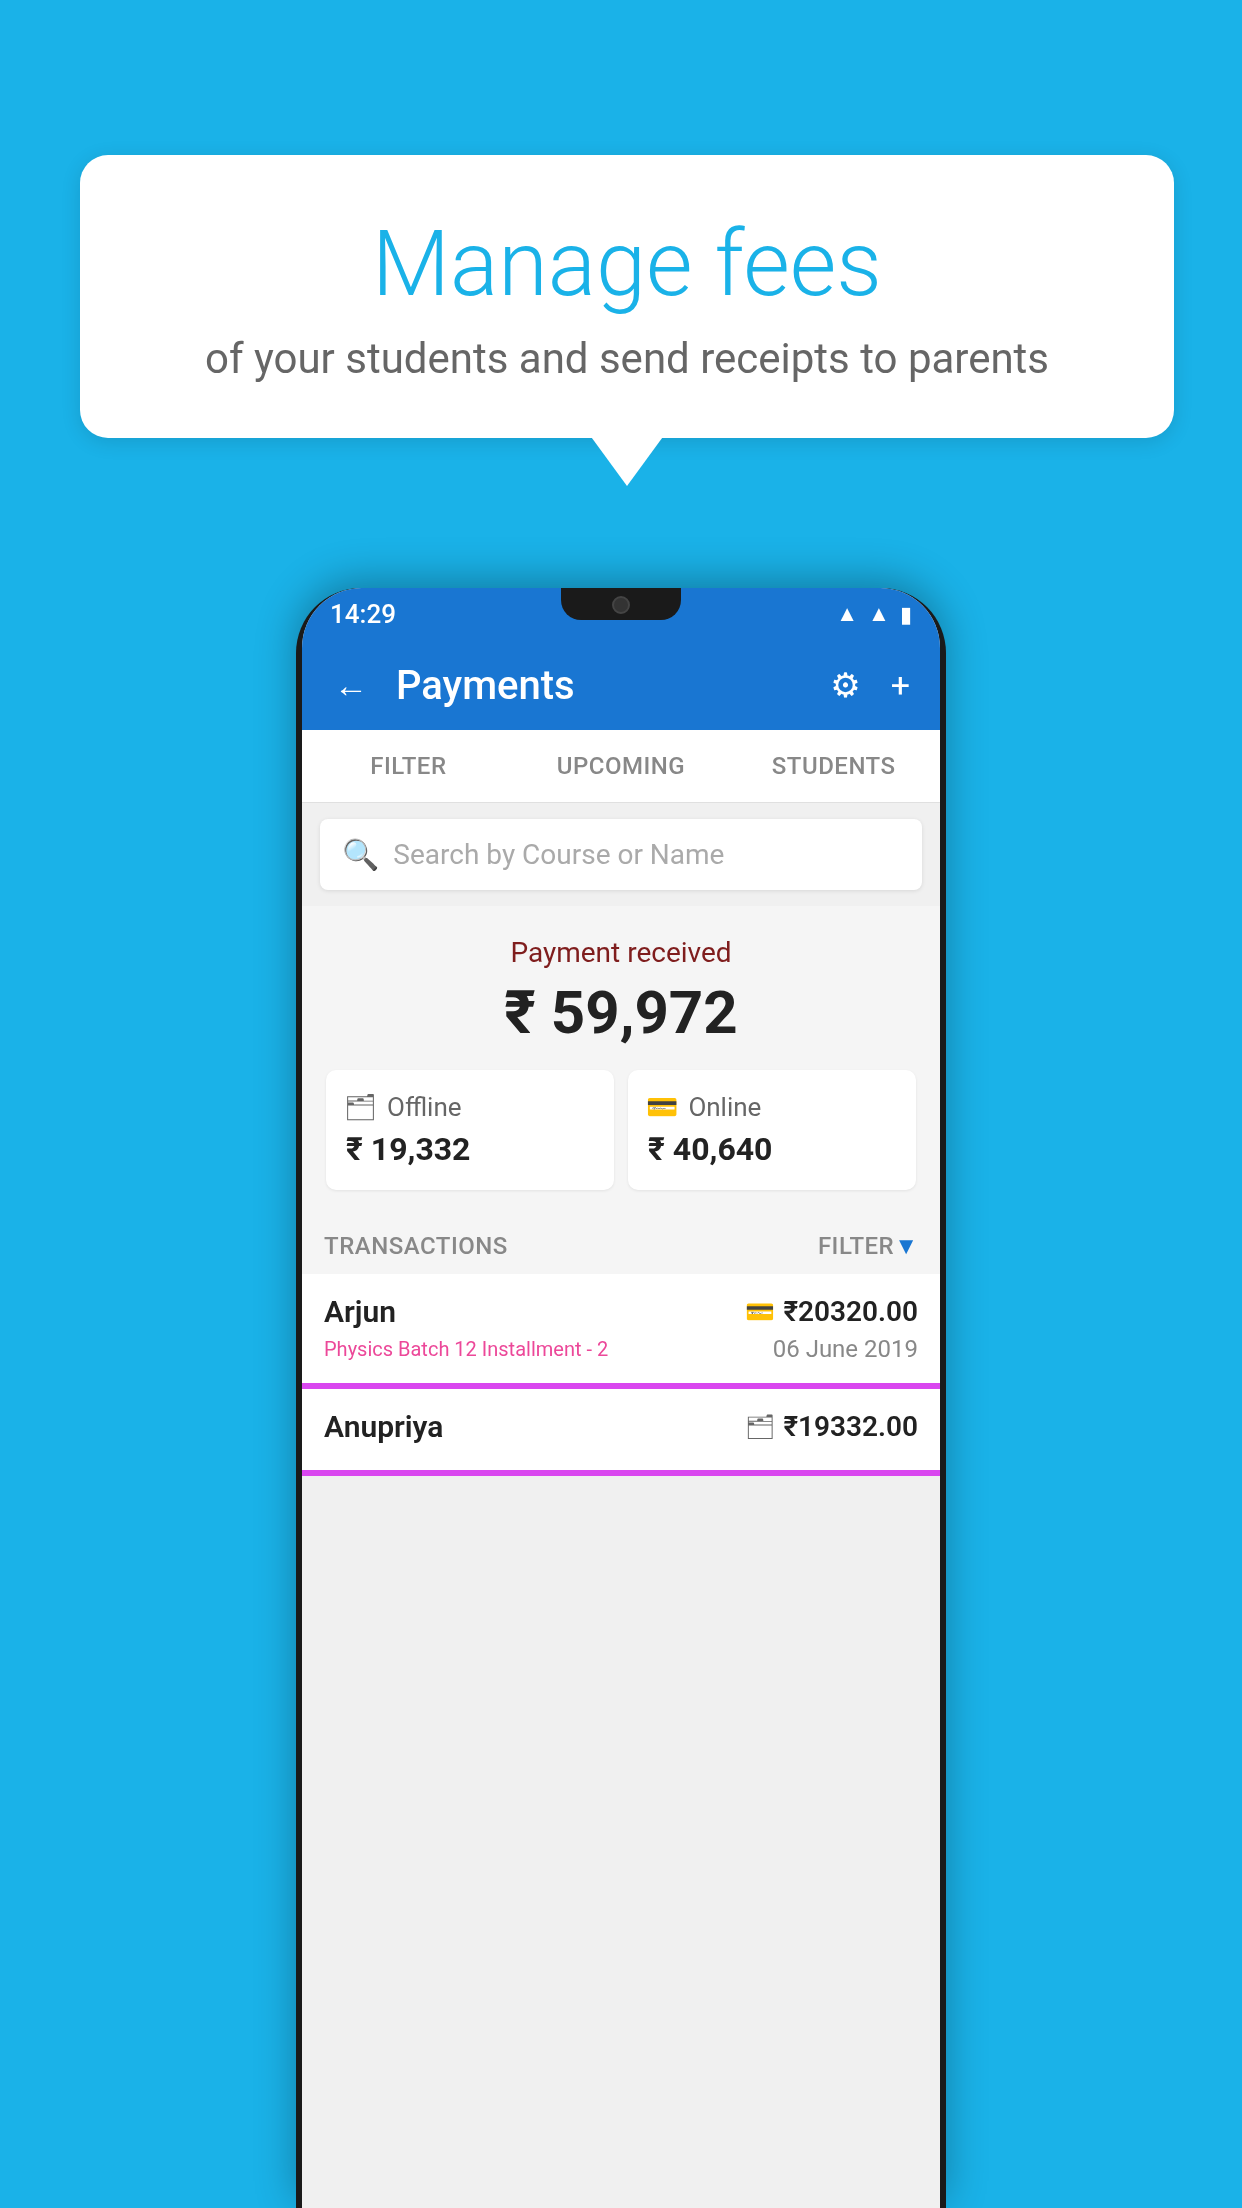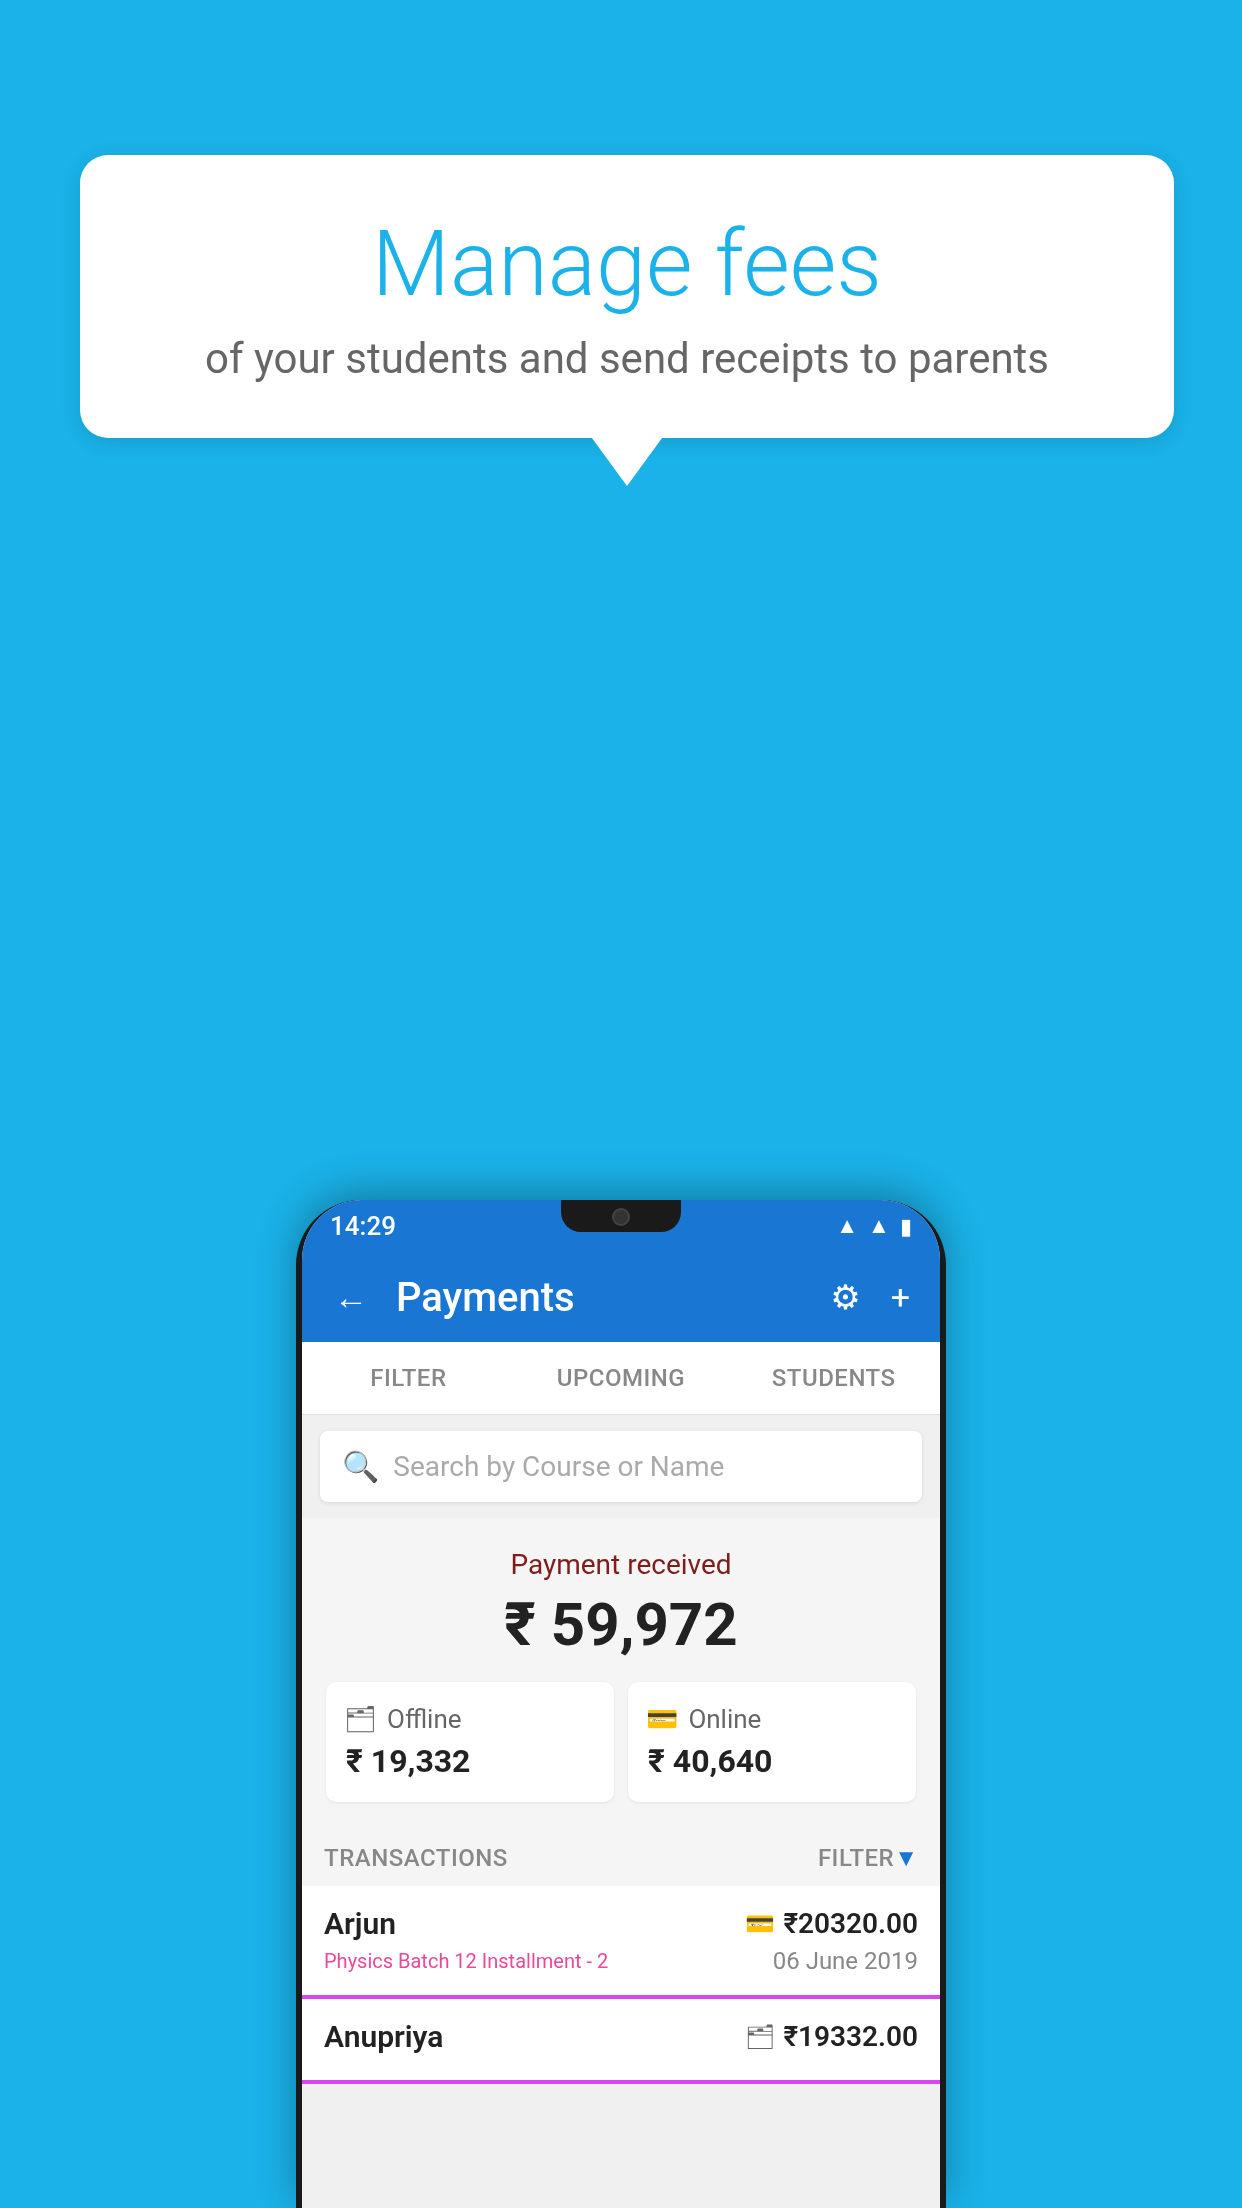--- a/index.html
+++ b/index.html
@@ -53,21 +53,21 @@
       font-weight: 400;
     }
 
     
     .phone-frame {
       position: absolute;
       bottom: 0;
       left: 50%;
       transform: translateX(-50%);
       width: 650px;
-      height: 1008px;
+      height: 1620px;
       background: #1a1a1a;
       border-radius: 65px 65px 0 0;
       padding: 0;
       box-shadow: 0 -8px 40px rgba(0,0,0,0.3);
       overflow: hidden;
     }
 
     
     .phone-notch {
       position: absolute;
@@ -319,21 +319,21 @@
       font-size: 24px;
     }
 
     
     .transaction-list {
       background: #fff;
     }
 
     .transaction-item {
       padding: 20px 22px;
-      border-bottom: 4px solid #d946ef;
+      border-bottom: 6px solid #d946ef;
     }
 
     .transaction-row {
       display: flex;
       justify-content: space-between;
       align-items: center;
       margin-bottom: 6px;
     }
 
     .transaction-name {

